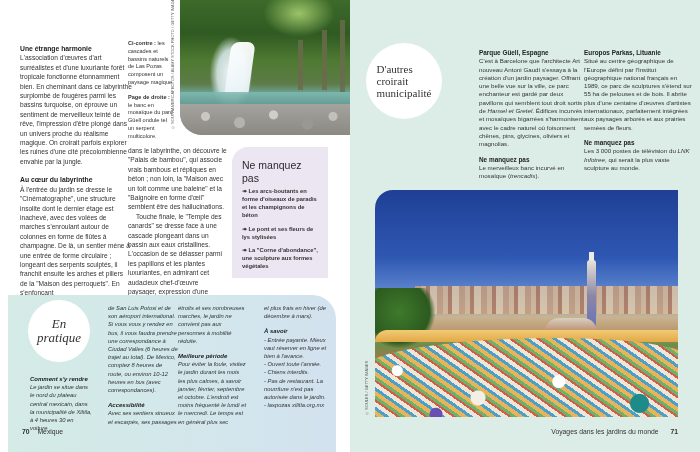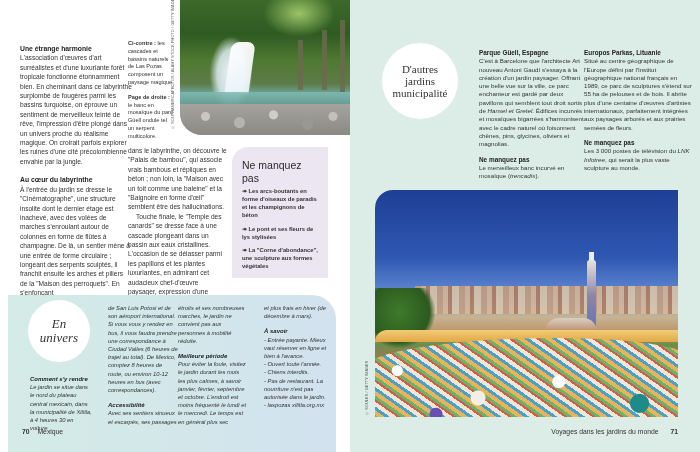--- a/index.html
+++ b/index.html
@@ -57,21 +57,21 @@
   .pr-col .gap { height: 7px; }
   .pr-c1 { left: 22px; top: 80px; width: 62px; }
   .pr-c2 { left: 100px; top: 9px; width: 70px; }
   .pr-c3 { left: 170px; top: 9px; width: 70px; }
   .pr-c4 { left: 256px; top: 9px; width: 66px; }
 
   .folio-left { position: absolute; left: 22px; top: 428px; font-size: 6.8px; color: #333; }
   .folio-left .num { font-weight: bold; margin-right: 6px; }
 
   
-  .dautres-circle { position: absolute; left: 32px; top: 43px; width: 76px; height: 76px; border-radius: 50%; background: #ffffff; display: flex; align-items: center; justify-content: center; text-align: center; }
+  .dautres-circle { position: absolute; left: 16px; top: 43px; width: 76px; height: 76px; border-radius: 50%; background: #ffffff; display: flex; align-items: center; justify-content: center; text-align: left; }
   .dautres-circle span { font-family: "Liberation Serif", serif; font-size: 11px; line-height: 12px; color: #333; }
 
   .rcol { position: absolute; top: 49px; font-size: 6.2px; line-height: 8.3px; color: #333; }
   .rcol .h { font-size: 6.4px; line-height: 8.3px; }
   .rcol .gap { height: 7px; }
   .rcol-1 { left: 129px; width: 110px; }
   .rcol-2 { left: 234px; width: 110px; }
 
   .photo-guell { position: absolute; left: 25px; top: 190px; width: 303px; height: 227px; border-top-left-radius: 18px; overflow: hidden;
     background: linear-gradient(180deg, #1f3f95 0%, #2f58b3 30%, #5f86cf 45%, #8aa9d8 52%, #c9b38f 56%, #b99870 62%, #6e8d4a 68%, #9b7a4a 75%, #d6a34d 80%, #c98a3a 100%); }
@@ -151,21 +151,21 @@
     <div class="nmp-item">
       <span class="nmp-arrow">↠</span>
       <span>La "Corne d'abondance", une sculpture aux formes végétales</span>
     </div>
   </div>
 
   <div class="pratique">
     <div class="pr-circle">
       <span>
         <span>En</span><br>
-        <span>univers</span>
+        <span>pratique</span>
       </span>
     </div>
 
     <div class="pr-col pr-c1">
       <span class="h">Comment s'y rendre</span>
       <p>Le jardin se situe dans le nord du plateau central mexicain, dans la municipalité de Xilitla, à 4 heures 30 en voiture</p>
     </div>
 
     <div class="pr-col pr-c2">
       <p>de San Luis Potosi et de son aéroport international. Si vous vous y rendez en bus, il vous faudra prendre une correspondance à Ciudad Valles (6 heures de trajet au total). De Mexico, comptez 8 heures de route, ou environ 10-12 heures en bus (avec correspondances).</p>
@@ -197,21 +197,21 @@
     <span class="num">70</span>
     <span>Mexique</span>
   </div>
 </div>
 
 <div class="page-right">
 
   <div class="dautres-circle">
     <span>
       <span>D'autres</span><br>
-      <span>jardins</span><br>
+      <span>croirait</span><br>
       <span>municipalité</span>
     </span>
   </div>
 
   <div class="rcol rcol-1">
     <span class="h">Parque Güell, Espagne</span>
     <p><span>C'est à Barcelone que l'architecte Art nouveau Antoni Gaudí s'essaya à la création d'un jardin paysager. Offrant une belle vue sur la ville, ce parc enchanteur est gardé par deux pavillons qui semblent tout droit sortis de </span><i>Hansel et Gretel</i><span>. Édifices incurvés et mosaïques bigarrées s'harmonisent avec le cadre naturel où foisonnent chênes, pins, glycines, oliviers et magnolias.</span></p>
     <div class="gap"></div>
     <span class="h">Ne manquez pas</span>
     <p><span>Le merveilleux banc incurvé en mosaïque (</span><i>trencadís</i><span>).</span></p>

